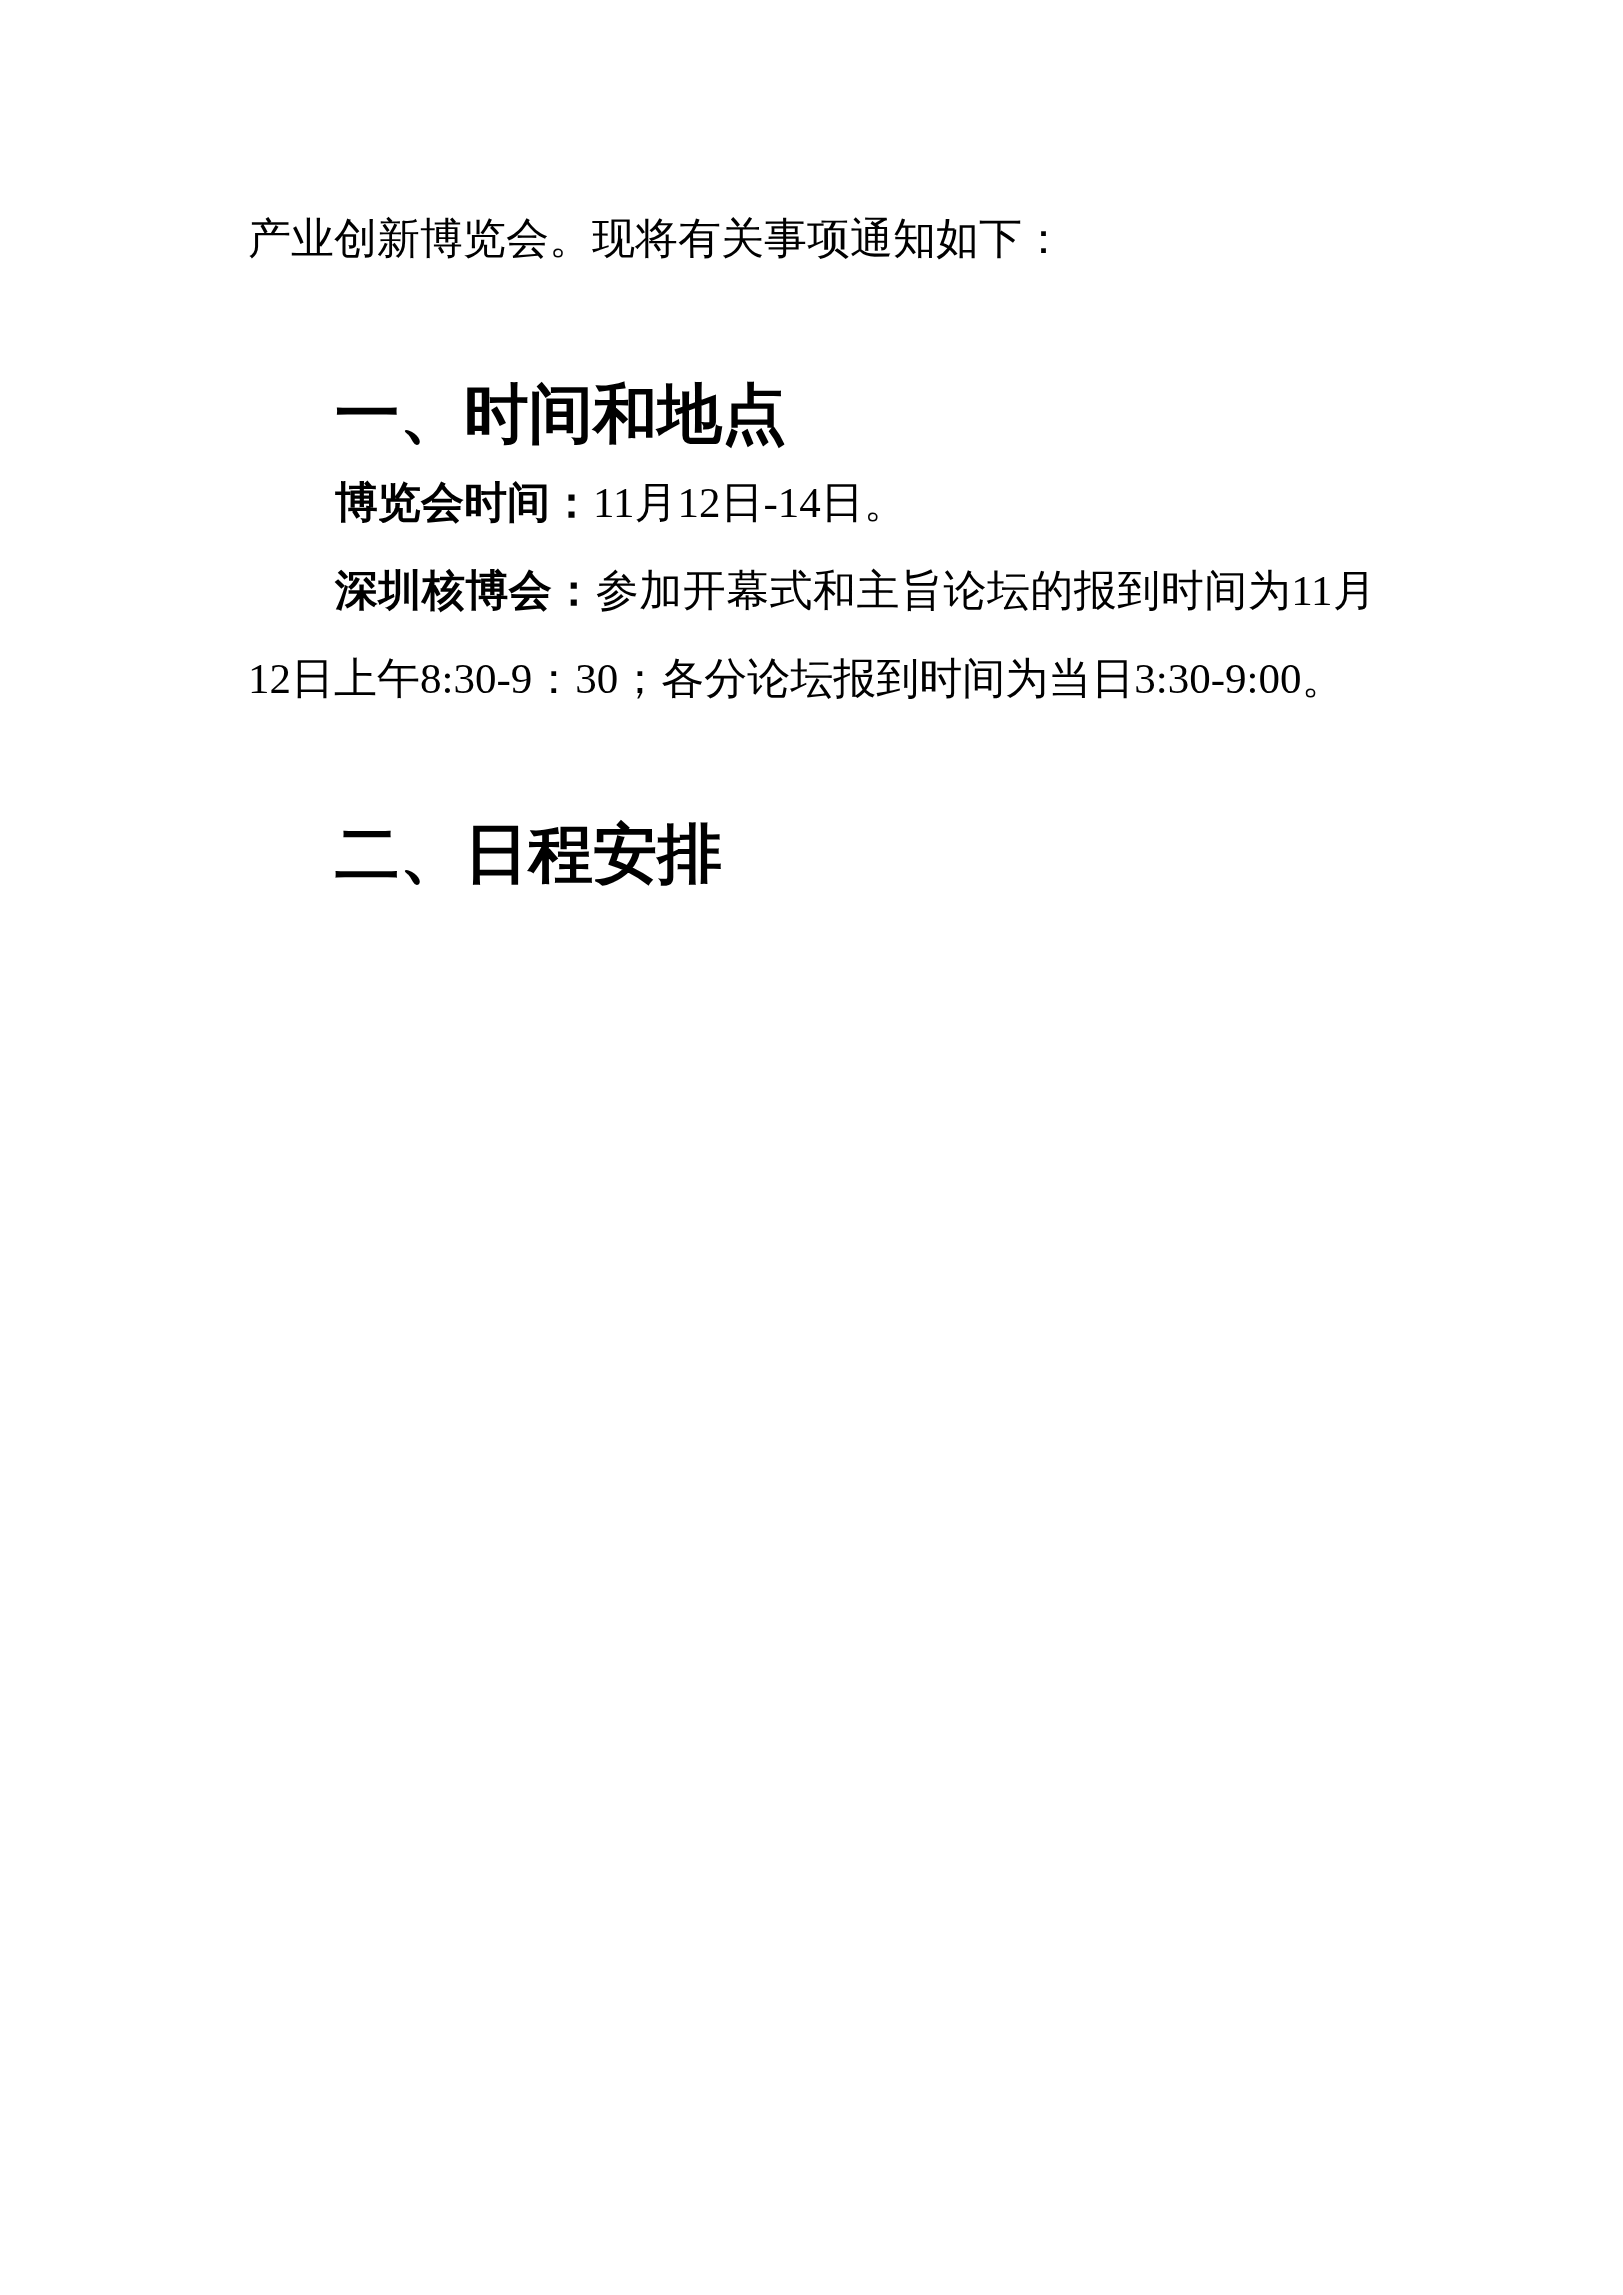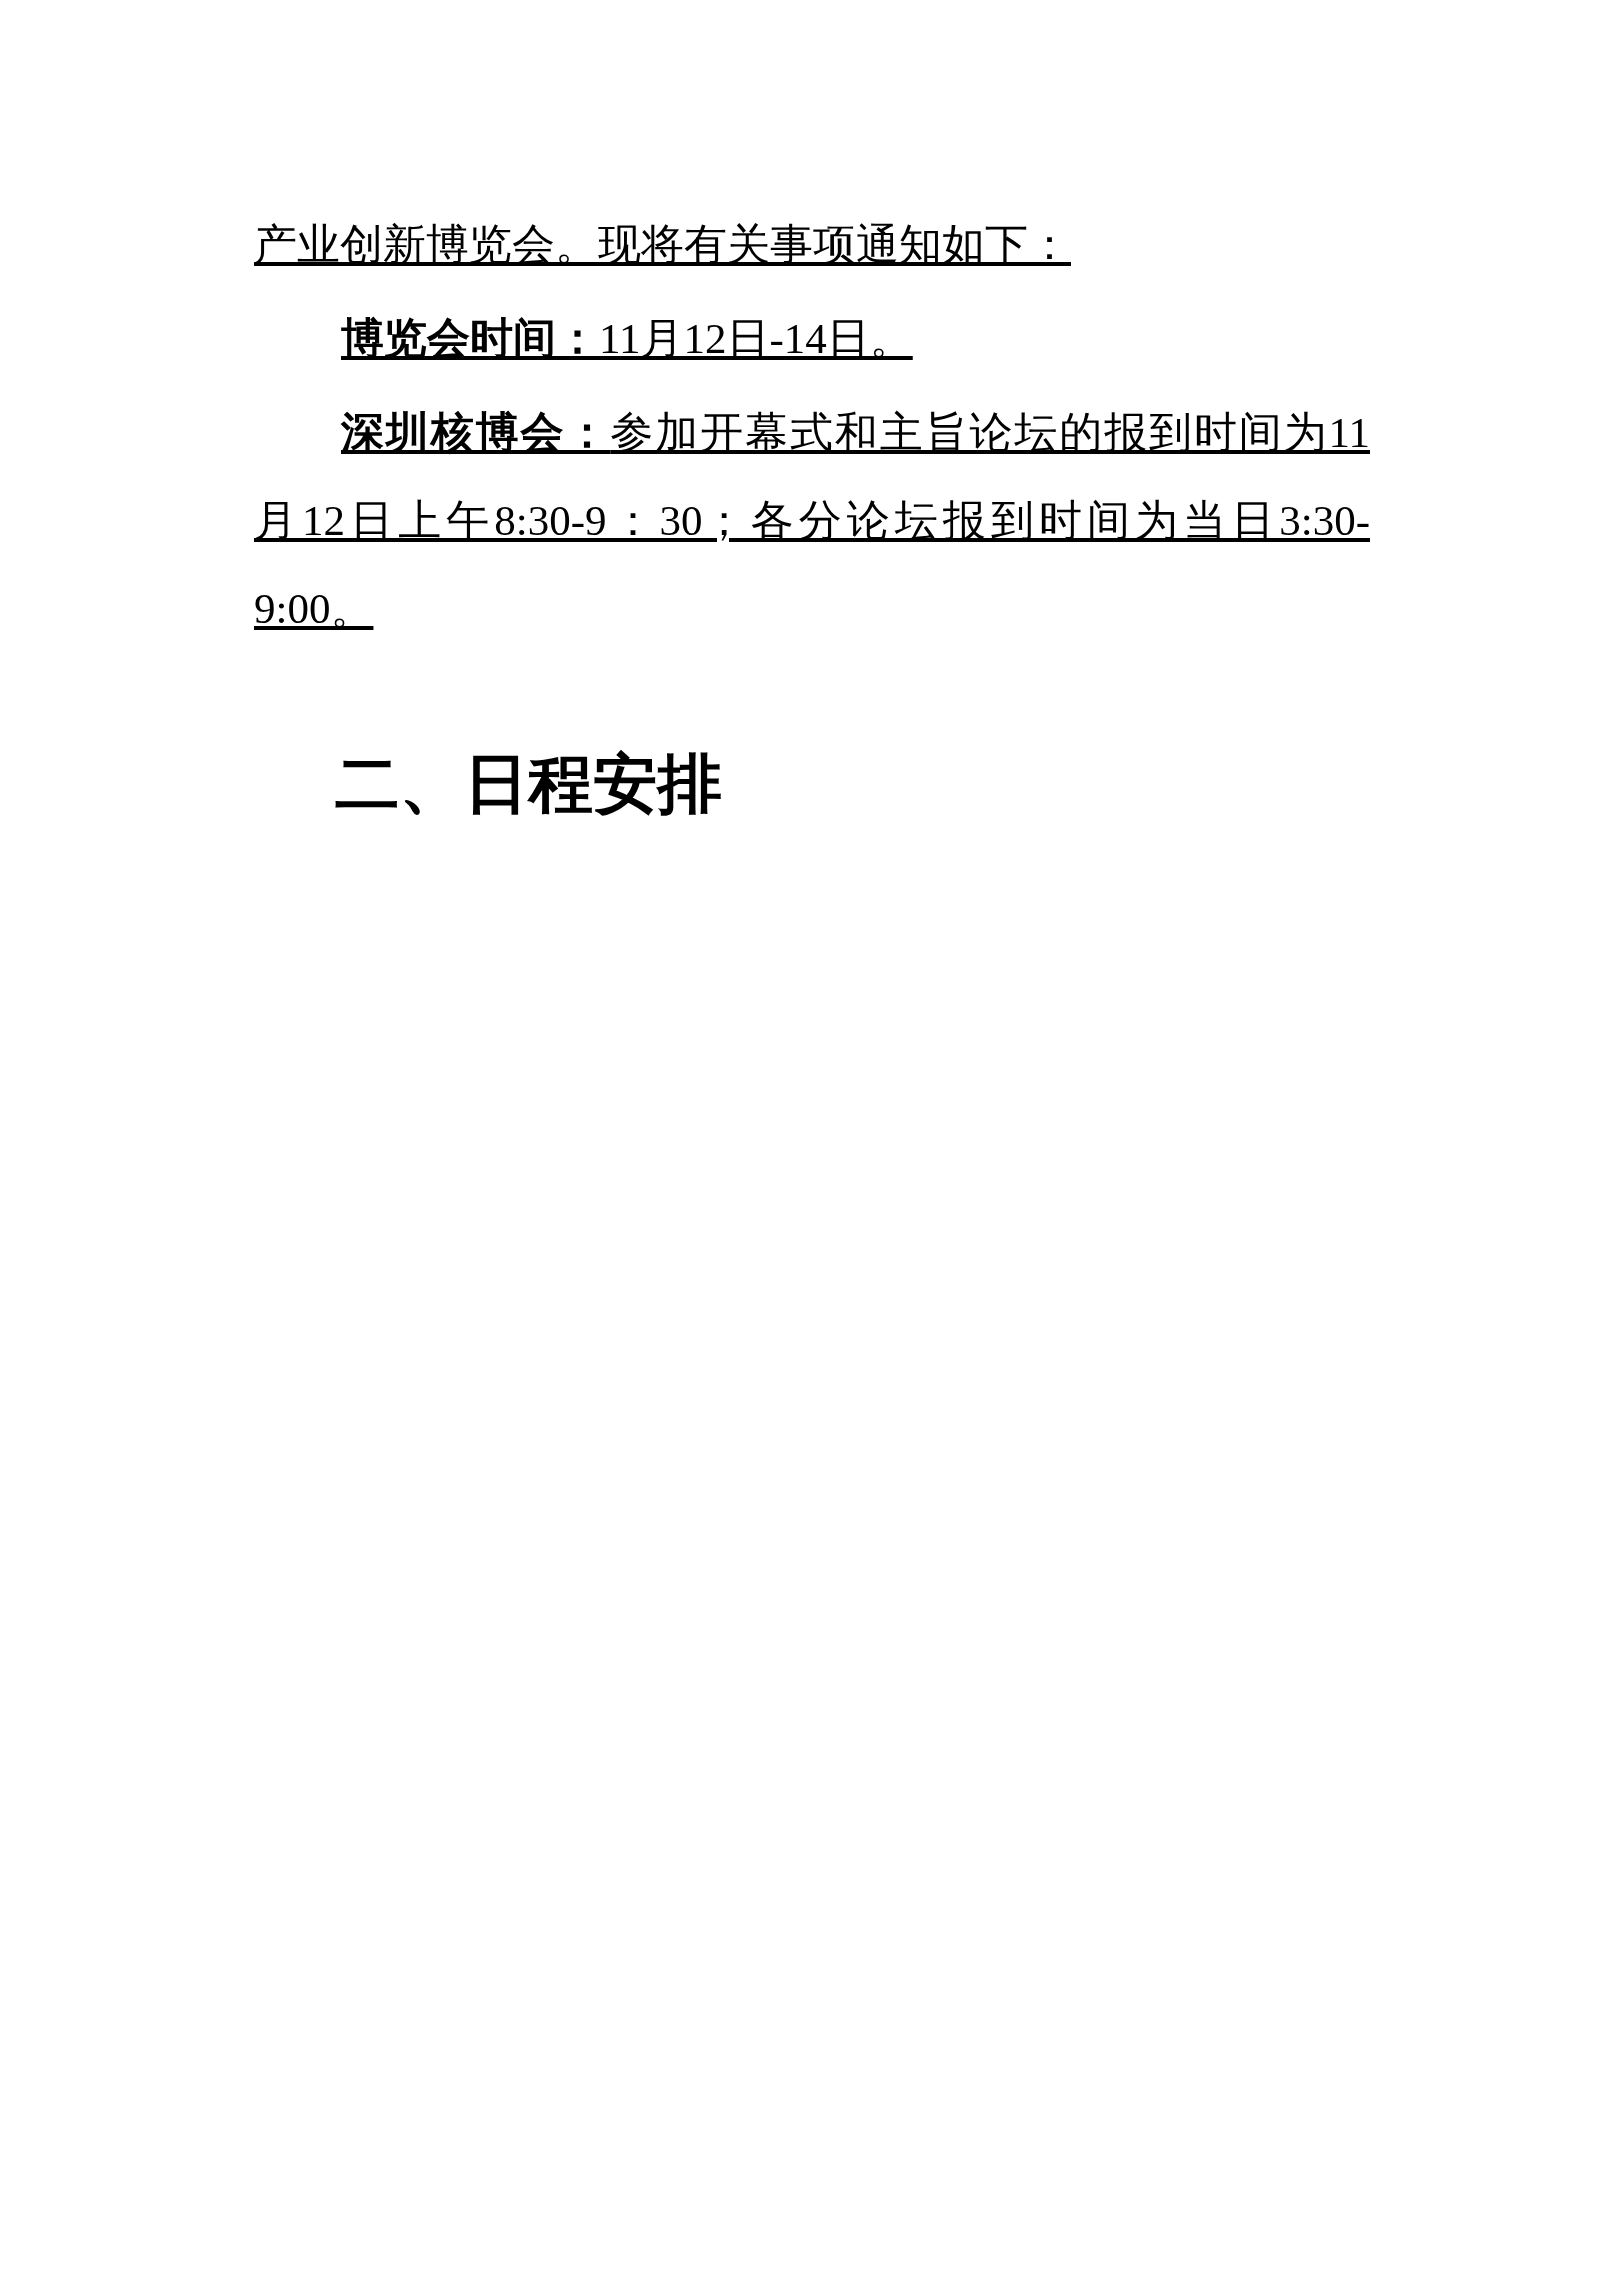--- a/index.html
+++ b/index.html
@@ -28,24 +28,23 @@
     left: 248px;
     top: 195px;
     width: 1128px;
     font-size: 43px;
     line-height: 88px;
     text-align: justify;
     text-justify: inter-ideograph;
     letter-spacing: 0;
   }
   .para {
-    margin: 6px;
+    margin: 0;
     padding: 0;
     text-indent: 87px;
-    text-decoration: underline;
   }
   .para.no-indent {
     text-indent: 0;
   }
   .section-heading {
     margin: 88px 0 0 0;
     padding: 0;
     text-indent: 87px;
     font-weight: bold;
     text-align: left;
@@ -55,20 +54,21 @@
   }
 </style>
 </head>
 <body>
 
 <div class="doc-page">
   <div class="doc-body">
 
     <p class="para no-indent"><span>产业创新博览会。现将有关事项通知如下：</span></p>
 
+    <h2 class="section-heading">一、时间和地点</h2>
 
 
     <p class="para"><span class="para-label">博览会时间：</span><span>11月12日-14日。</span></p>
 
 
     <p class="para"><span class="para-label">深圳核博会：</span><span>参加开幕式和主旨论坛的报到时间为11月12日上午8:30-9：30；各分论坛报到时间为当日3:30-9:00。</span></p>
 
 
     <h2 class="section-heading">二、日程安排</h2>
 

